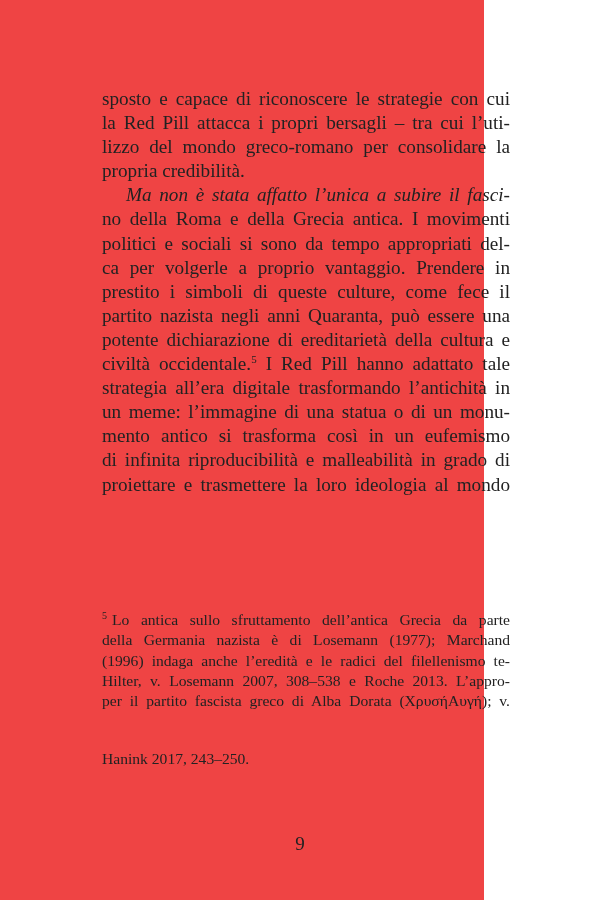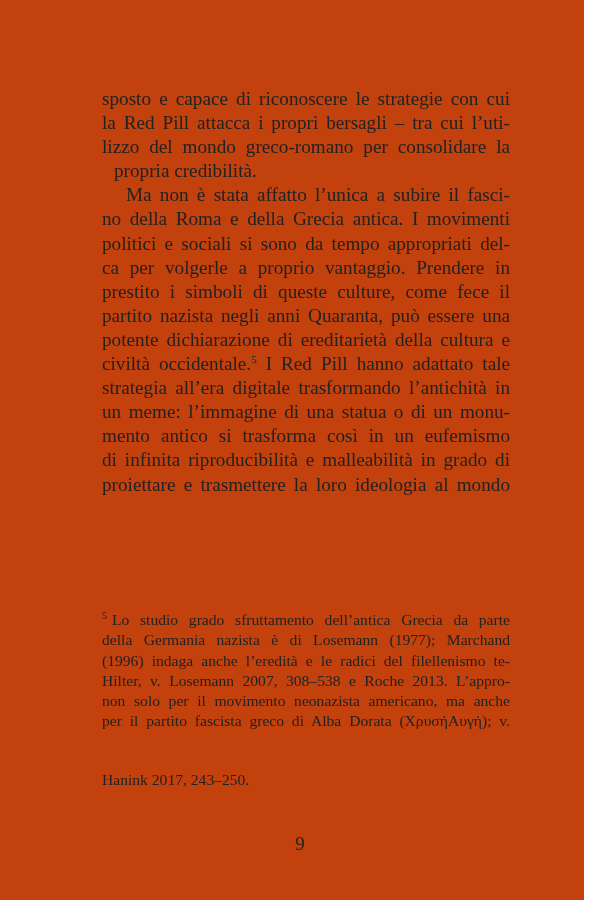--- a/index.html
+++ b/index.html
@@ -11,44 +11,44 @@
       width: 600px;
       height: 900px;
       position: relative;
       overflow: hidden;
       font-family: "Liberation Serif", "DejaVu Serif", serif;
       color: #222222;
     }
     .page {
       position: absolute;
       left: 0; top: 0;
-      width: 584px; height: 900px;
-      background: #c2410c;
+      width: 484px; height: 900px;
+      background: #ef4444;
     }
     .body-text {
       position: absolute;
       left: 102px;
       top: 87px;
       width: 408px;
     }
     .line {
       display: block;
       font-size: 19.2px;
       line-height: 24.1px;
       height: 24.1px;
       white-space: nowrap;
       text-align: justify;
       text-align-last: justify;
     }
     .line.last {
       text-align-last: left;
-      margin-left: 12px;
     }
     .line.indent {
       padding-left: 24px;
+      font-style: italic;
     }
     sup.fnref {
       font-size: 11px;
       vertical-align: 0;
       position: relative;
       top: -7px;
       line-height: 0;
     }
     .footnotes {
       position: absolute;
@@ -110,23 +110,22 @@
       <span class="line"><span>civiltà occidentale.</span><sup class="fnref">5</sup><span> I Red Pill hanno adattato tale</span></span>
       <span class="line">strategia all’era digitale trasformando l’antichità in</span>
       <span class="line">un meme: l’immagine di una statua o di un monu-</span>
       <span class="line">mento antico si trasforma così in un eufemismo</span>
       <span class="line">di infinita riproducibilità e malleabilità in grado di</span>
       <span class="line">proiettare e trasmettere la loro ideologia al mondo</span>
     </div>
   </div>
 
   <div class="footnotes">
-    <span class="fline"><span class="fnmark">5</span><span>Lo studio grado sfruttamento dell’antica Grecia da parte</span></span>
+    <span class="fline"><span class="fnmark">5</span><span>Lo antica sullo sfruttamento dell’antica Grecia da parte</span></span>
     <span class="fline">della Germania nazista è di Losemann (1977); Marchand</span>
     <span class="fline">(1996) indaga anche l’eredità e le radici del filellenismo te-</span>
     <span class="fline">Hilter, v. Losemann 2007, 308–538 e Roche 2013. L’appro-</span>
-    <span class="fline">non solo per il movimento neonazista americano, ma anche</span>
     <span class="fline">per il partito fascista greco di Alba Dorata (ΧρυσήΑυγή); v.</span>
     <span class="fline last">Hanink 2017, 243–250.</span>
   </div>
 
   <div class="page-number">9</div>
 </div>
 
 </body></html>

